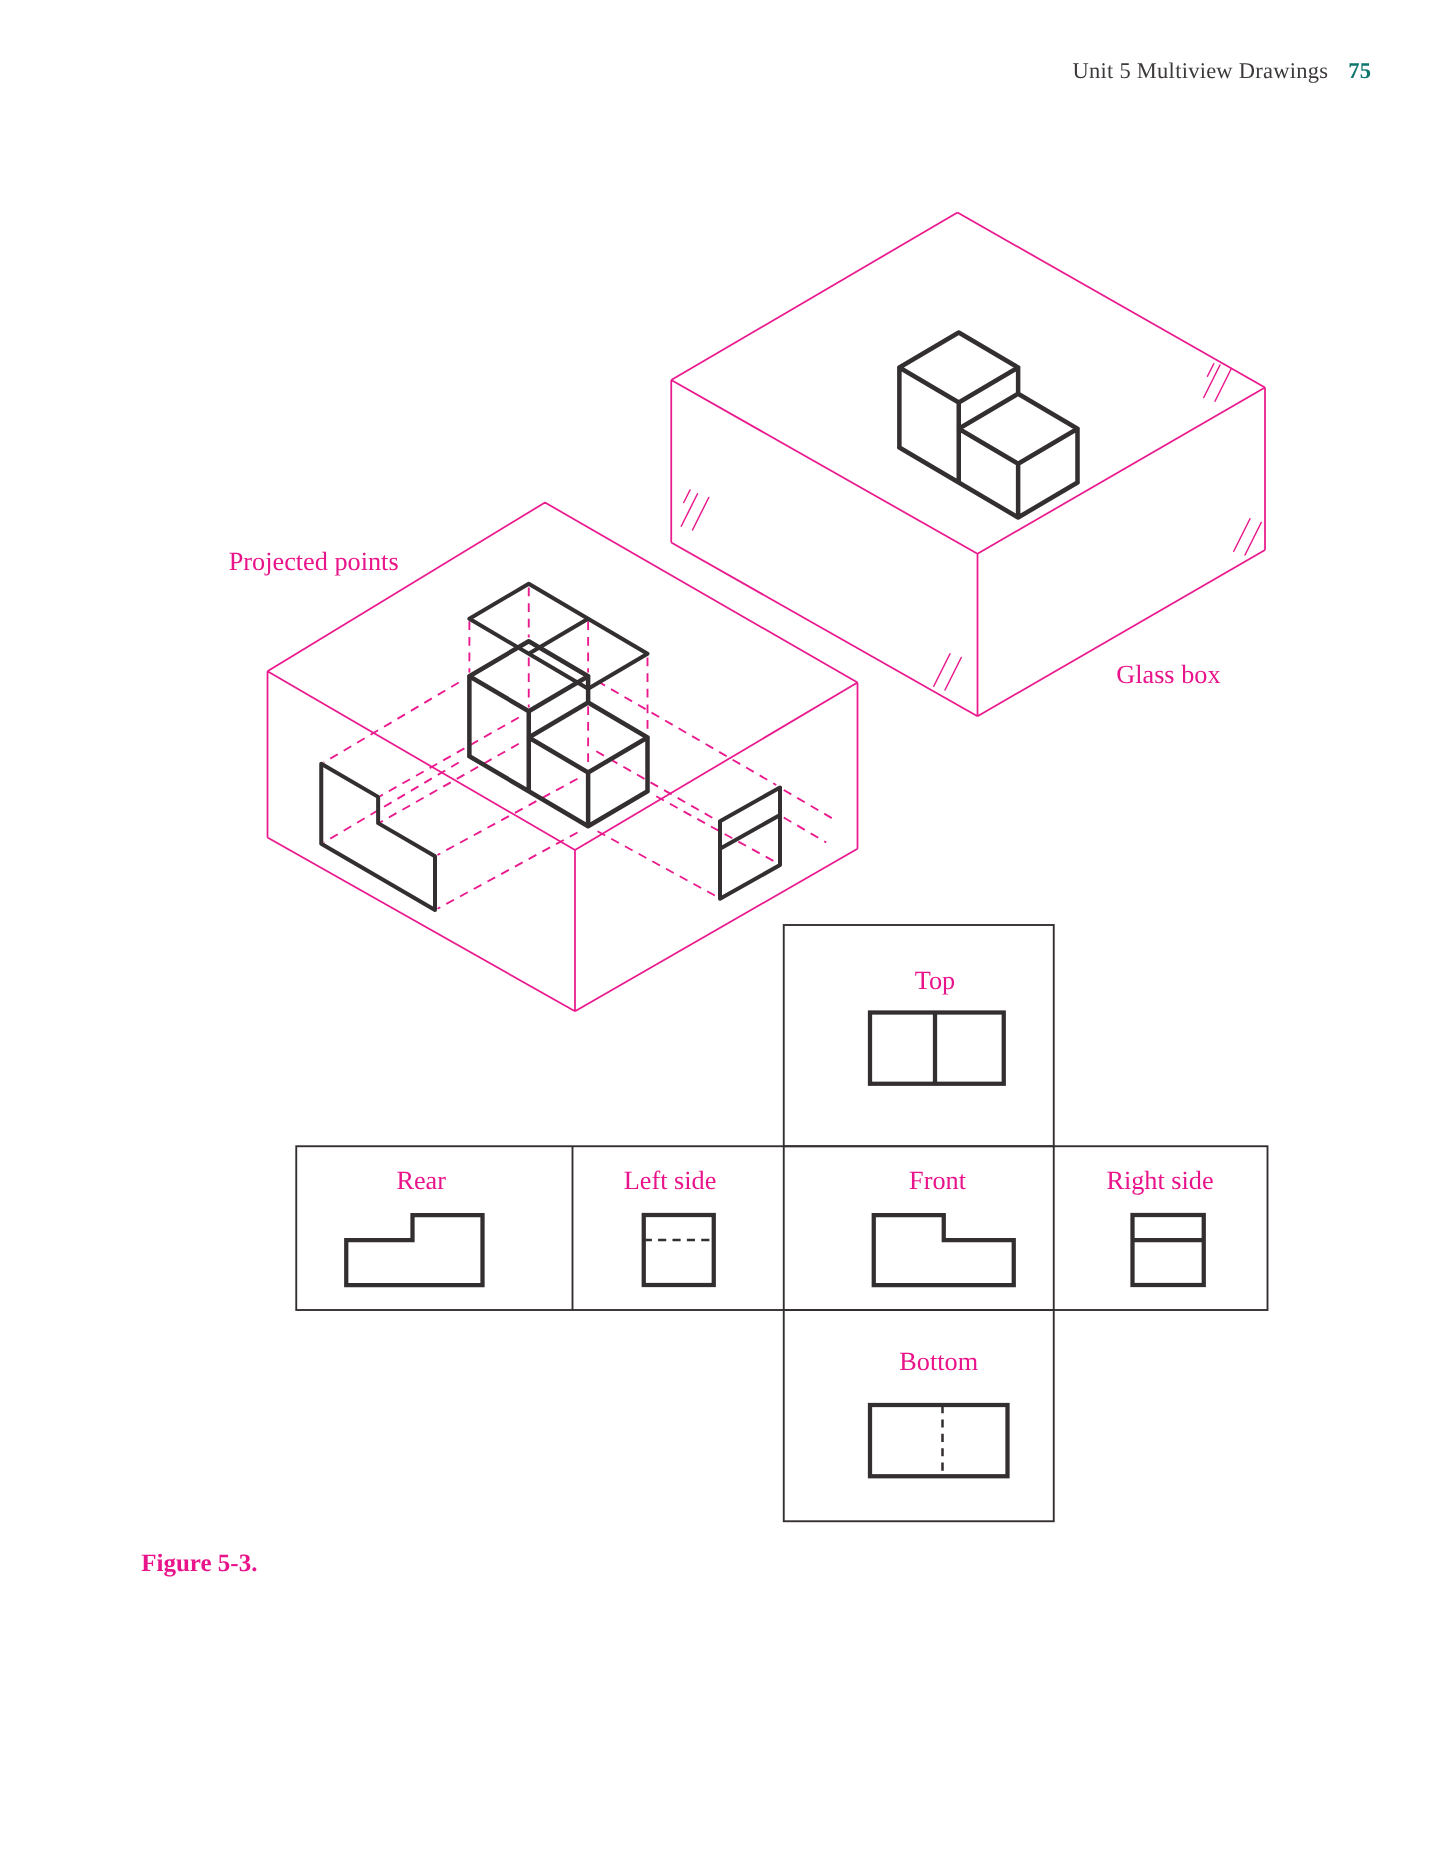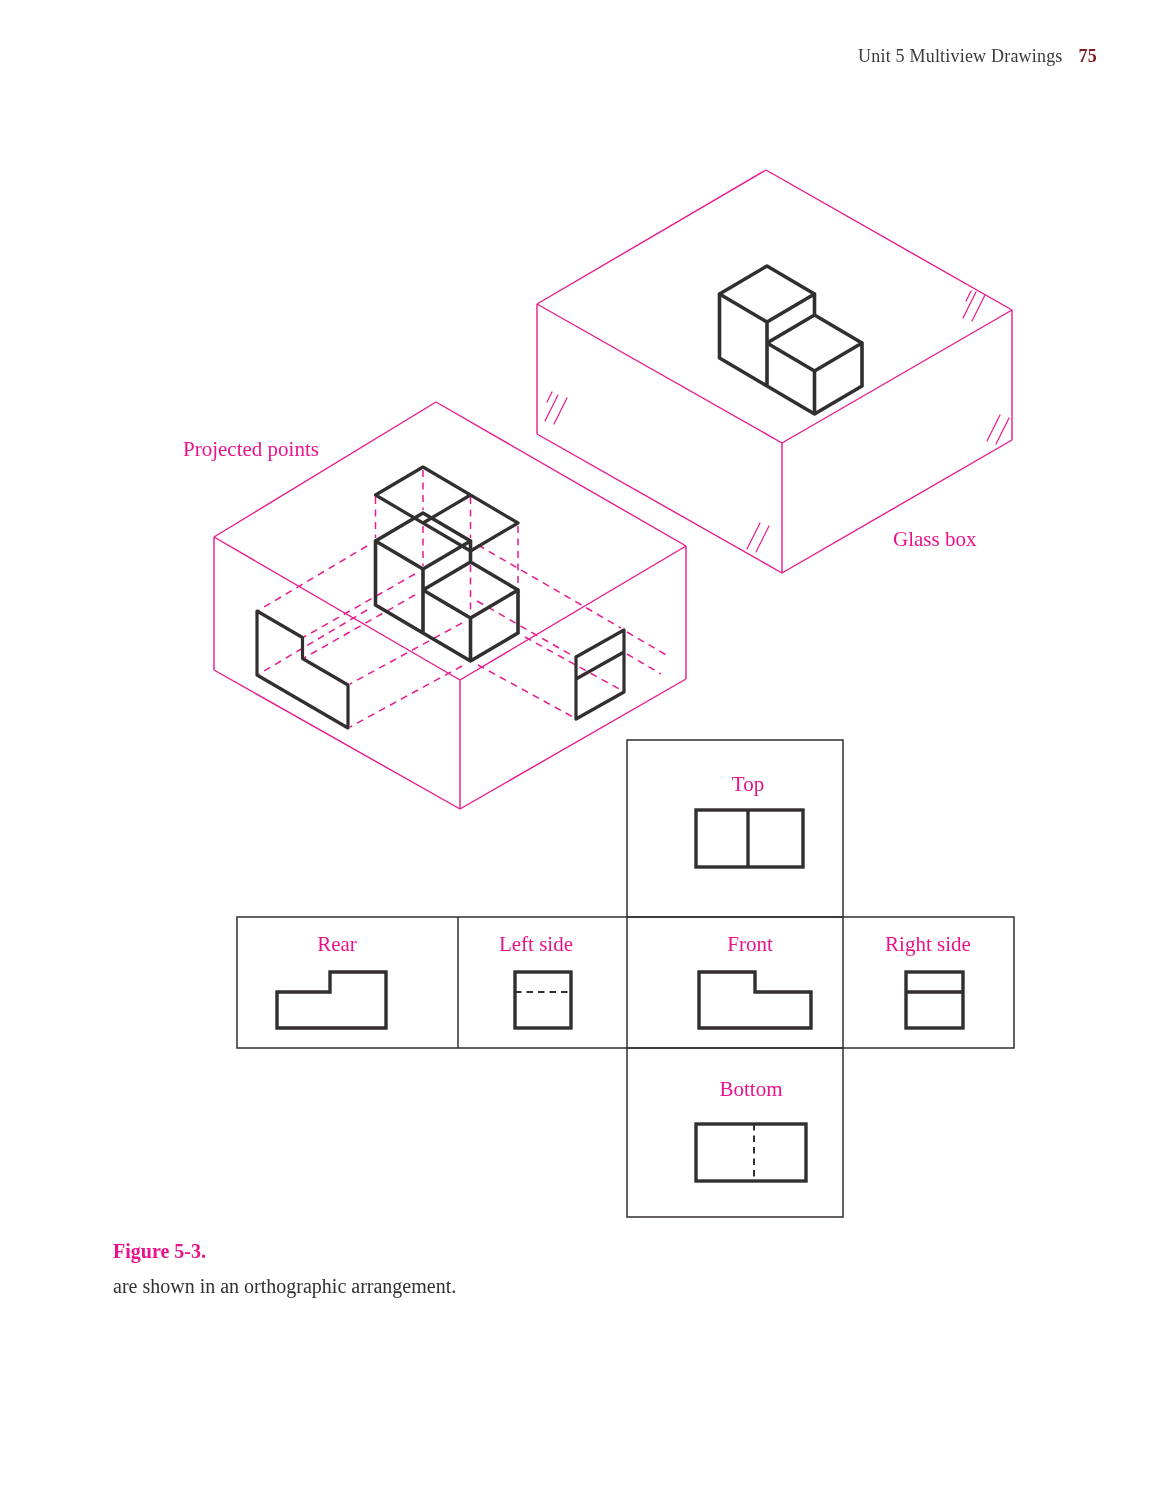--- a/index.html
+++ b/index.html
@@ -11,32 +11,32 @@
     overflow:hidden;
   }
   .running-head{
     position:absolute;
     top:46px;right:59px;
     font-size:18px;
     color:#3d393b;
     letter-spacing:.2px;
     display:flex;align-items:center;gap:16px;
   }
-  .running-head .folio{font-weight:bold;color:#7f1d1d;}
+  .running-head .folio{font-weight:bold;color:#0f766e;}
   .fig-svg{position:absolute;left:0;top:0;}
   .caption{
     position:absolute;
     left:113px;top:1240px;width:960px;
     font-size:20px;
     color:#343031;
   }
   .caption .fig-num{
     font-weight:bold;
     color:#e9148b;
-    margin-bottom:10px;
+    margin-bottom:20px;
   }
   .caption .cap-line{line-height:26.5px;}
   
   .boxline{stroke:#ea1a8e;stroke-width:1.4;fill:none;}
   .shine{stroke:#ea1a8e;stroke-width:1.2;fill:none;stroke-linecap:round;}
   .obj{stroke:#332e30;stroke-width:3.6;fill:none;stroke-linejoin:round;stroke-linecap:round;}
   .proj{stroke:#332e30;stroke-width:3.2;fill:none;stroke-linejoin:round;stroke-linecap:round;}
   .ray{stroke:#ea1a8e;stroke-width:1.5;fill:none;stroke-dasharray:7 5.5;}
   .grid{stroke:#332e30;stroke-width:1.5;fill:none;}
   .vshape{stroke:#332e30;stroke-width:3.4;fill:none;stroke-linejoin:miter;}
@@ -178,16 +178,15 @@
     <text class="maglabel" x="748" y="791" text-anchor="middle">Top</text>
     <text class="maglabel" x="337" y="951" text-anchor="middle">Rear</text>
     <text class="maglabel" x="536" y="951" text-anchor="middle">Left side</text>
     <text class="maglabel" x="750" y="951" text-anchor="middle">Front</text>
     <text class="maglabel" x="928" y="951" text-anchor="middle">Right side</text>
     <text class="maglabel" x="751" y="1096" text-anchor="middle">Bottom</text>
   </svg>
 
   <div class="caption">
     <div class="fig-num">Figure 5-3.</div>
-    <div class="cap-line">are shown in an orthographic arrangement.</div>
   </div>
 
 </div>
 
 </body></html>

